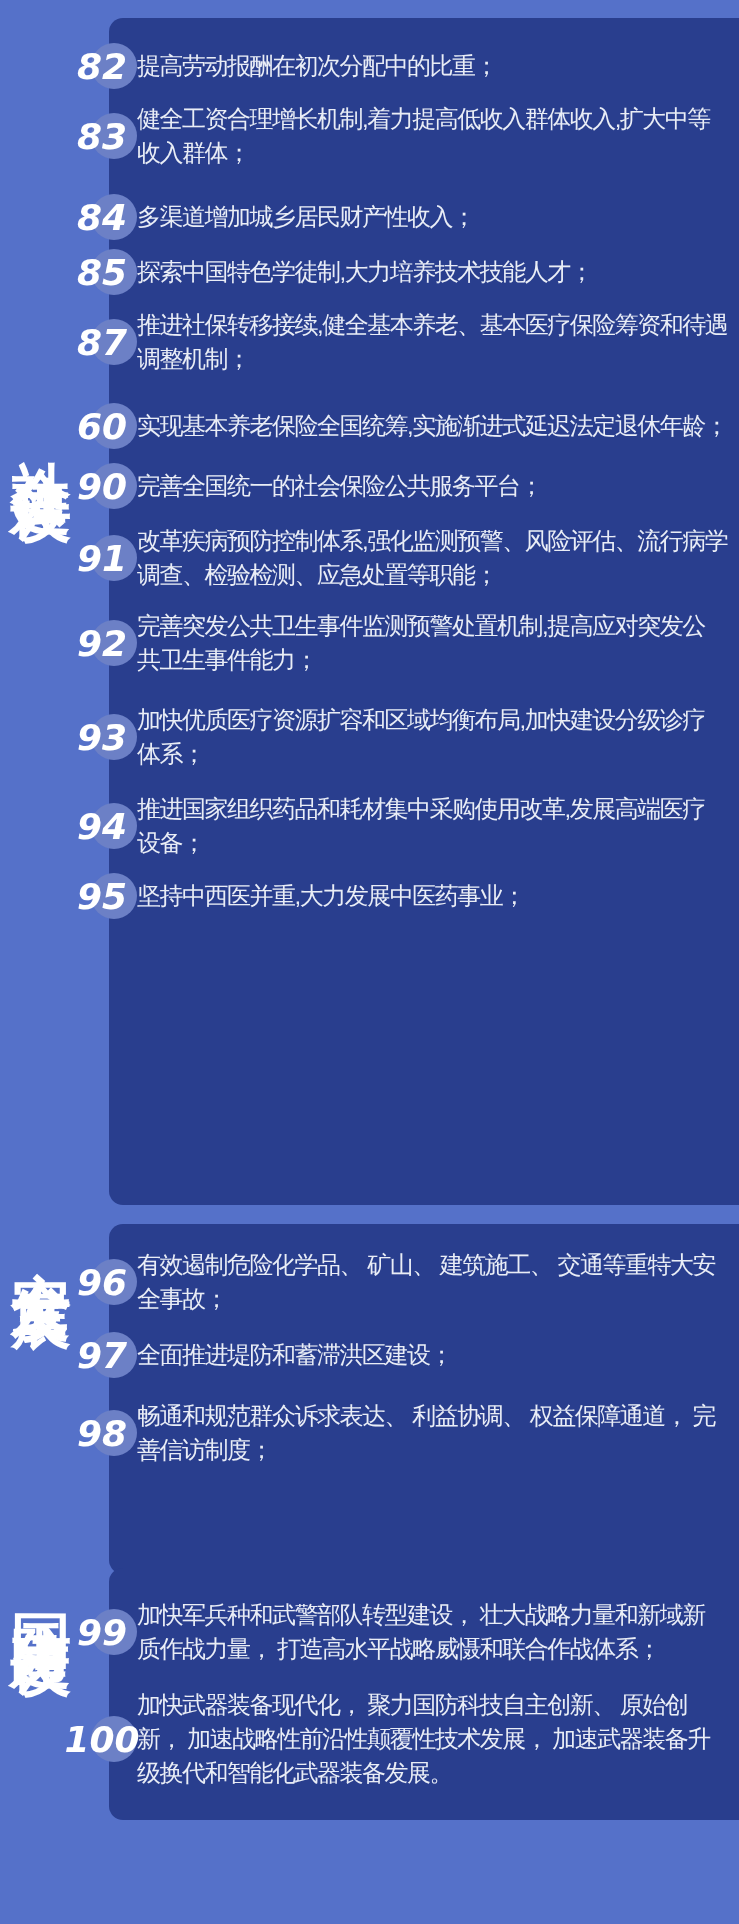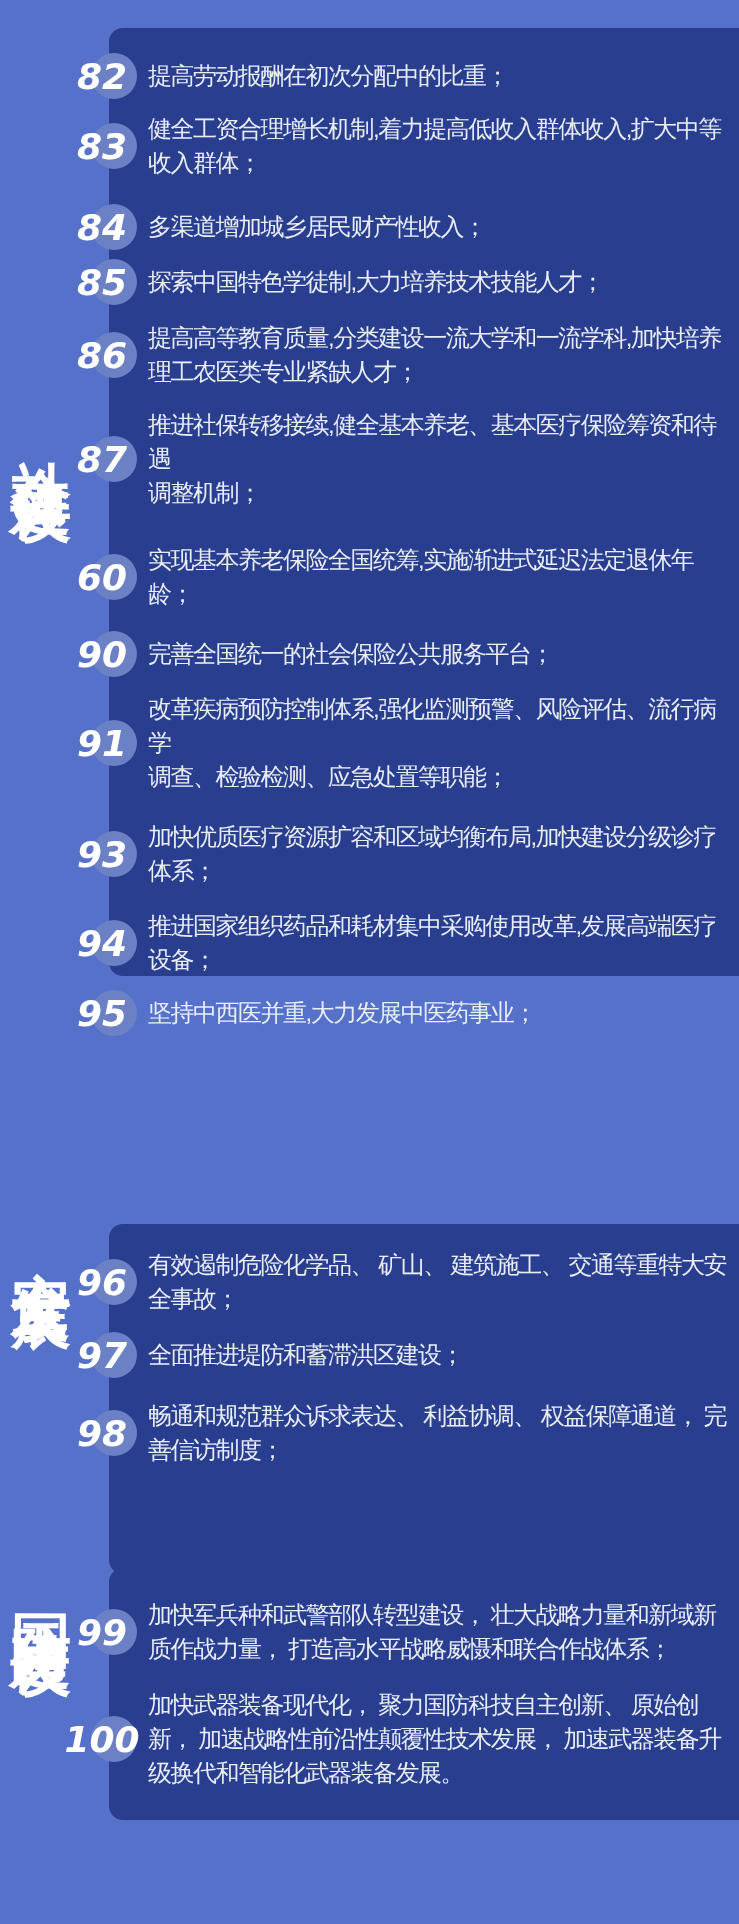--- a/index.html
+++ b/index.html
@@ -8,27 +8,27 @@
     position:relative;
     background:#5571c9;
     font-family:"Liberation Sans", sans-serif;
     overflow:hidden;
   }
   .panel {
     position:absolute; left:109px; right:0;
     background:#293e8e;
     border-radius:14px 0 0 14px;
   }
-  #panel-social  { top:28px;   height:948px; }
+  #panel-social  { top:18px;   height:1187px; }
   #panel-safety  { top:1224px; height:350px;  }
   #panel-defense { top:1568px; height:252px;  }
 
   .item { position:relative; padding:0 2px 0 28px; }
   .item .txt {
-    margin:11px;
+    margin:0;
     color:#e9edf6;
     font-size:24px;
     line-height:34px;
     letter-spacing:-1.5px;
     white-space:pre-wrap;
     font-weight:normal;
   }
   .num-circle {
     position:absolute; left:-18px; top:50%;
     transform:translateY(-50%);
@@ -81,26 +81,20 @@
   <div class="item" style="margin-top:30px">
     <span class="num-circle"></span>
     <span class="num">84</span>
     <p class="txt">多渠道增加城乡居民财产性收入；</p>
   </div>
   <div class="item" style="margin-top:21px">
     <span class="num-circle"></span>
     <span class="num">85</span>
     <p class="txt">探索中国特色学徒制,大力培养技术技能人才；</p>
   </div>
-  <div class="item" style="margin-top:22px">
-    <span class="num-circle"></span>
-    <span class="num">86</span>
-    <p class="txt">提高高等教育质量,分类建设一流大学和一流学科,加快培养
-理工农医类专业紧缺人才；</p>
-  </div>
   <div class="item" style="margin-top:19px">
     <span class="num-circle"></span>
     <span class="num">87</span>
     <p class="txt">推进社保转移接续,健全基本养老、基本医疗保险筹资和待遇
 调整机制；</p>
   </div>
   <div class="item" style="margin-top:33px">
     <span class="num-circle"></span>
     <span class="num">60</span>
     <p class="txt">实现基本养老保险全国统筹,实施渐进式延迟法定退休年龄；</p>
@@ -108,20 +102,26 @@
   <div class="item" style="margin-top:26px">
     <span class="num-circle"></span>
     <span class="num">90</span>
     <p class="txt">完善全国统一的社会保险公共服务平台；</p>
   </div>
   <div class="item" style="margin-top:21px">
     <span class="num-circle"></span>
     <span class="num">91</span>
     <p class="txt">改革疾病预防控制体系,强化监测预警、风险评估、流行病学
 调查、检验检测、应急处置等职能；</p>
+  </div>
+  <div class="item" style="margin-top:17px">
+    <span class="num-circle"></span>
+    <span class="num">92</span>
+    <p class="txt">完善突发公共卫生事件监测预警处置机制,提高应对突发公
+共卫生事件能力；</p>
   </div>
   <div class="item" style="margin-top:26px">
     <span class="num-circle"></span>
     <span class="num">93</span>
     <p class="txt">加快优质医疗资源扩容和区域均衡布局,加快建设分级诊疗
 体系；</p>
   </div>
   <div class="item" style="margin-top:21px">
     <span class="num-circle"></span>
     <span class="num">94</span>

